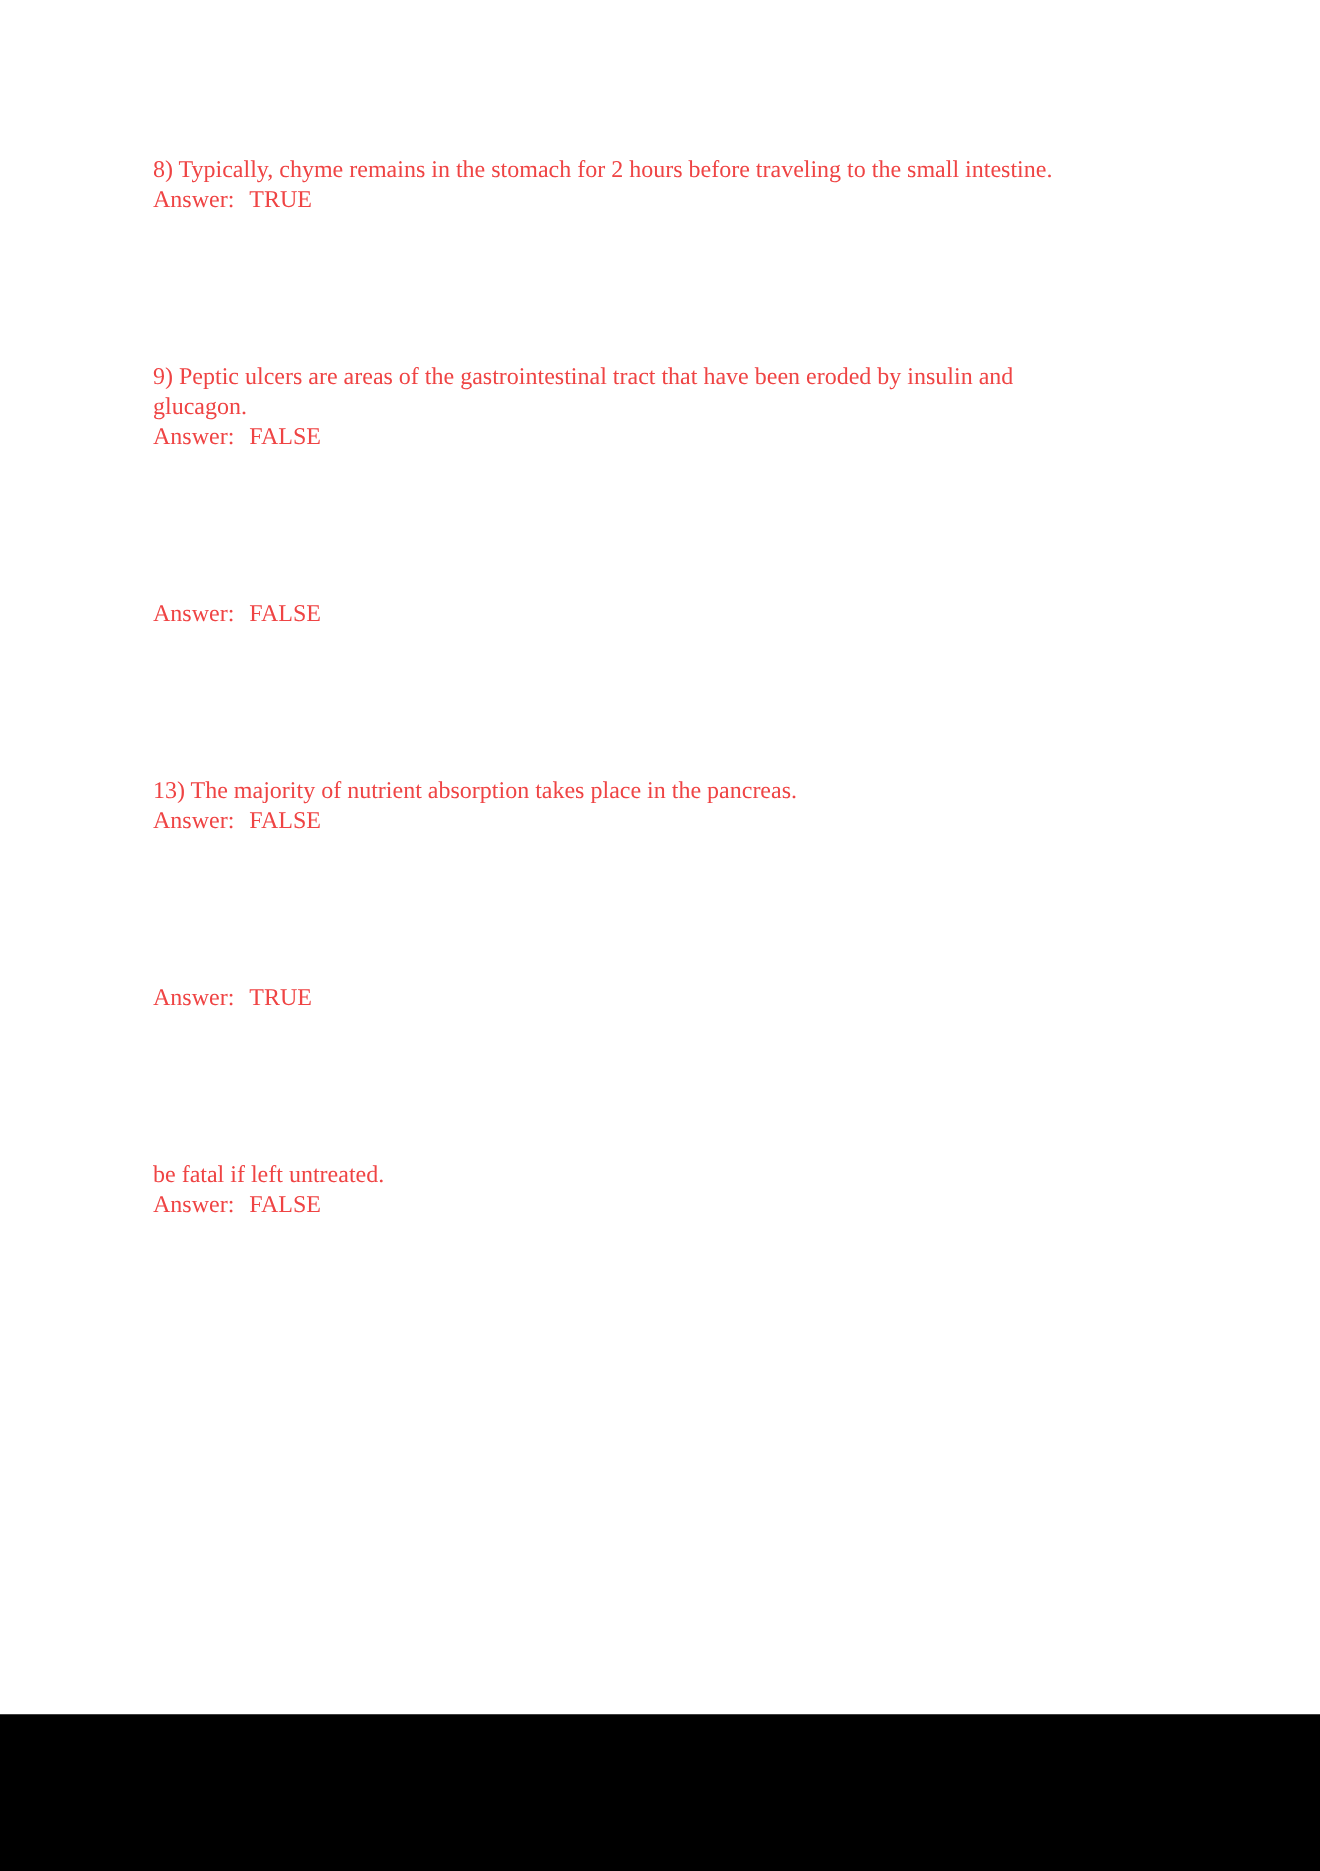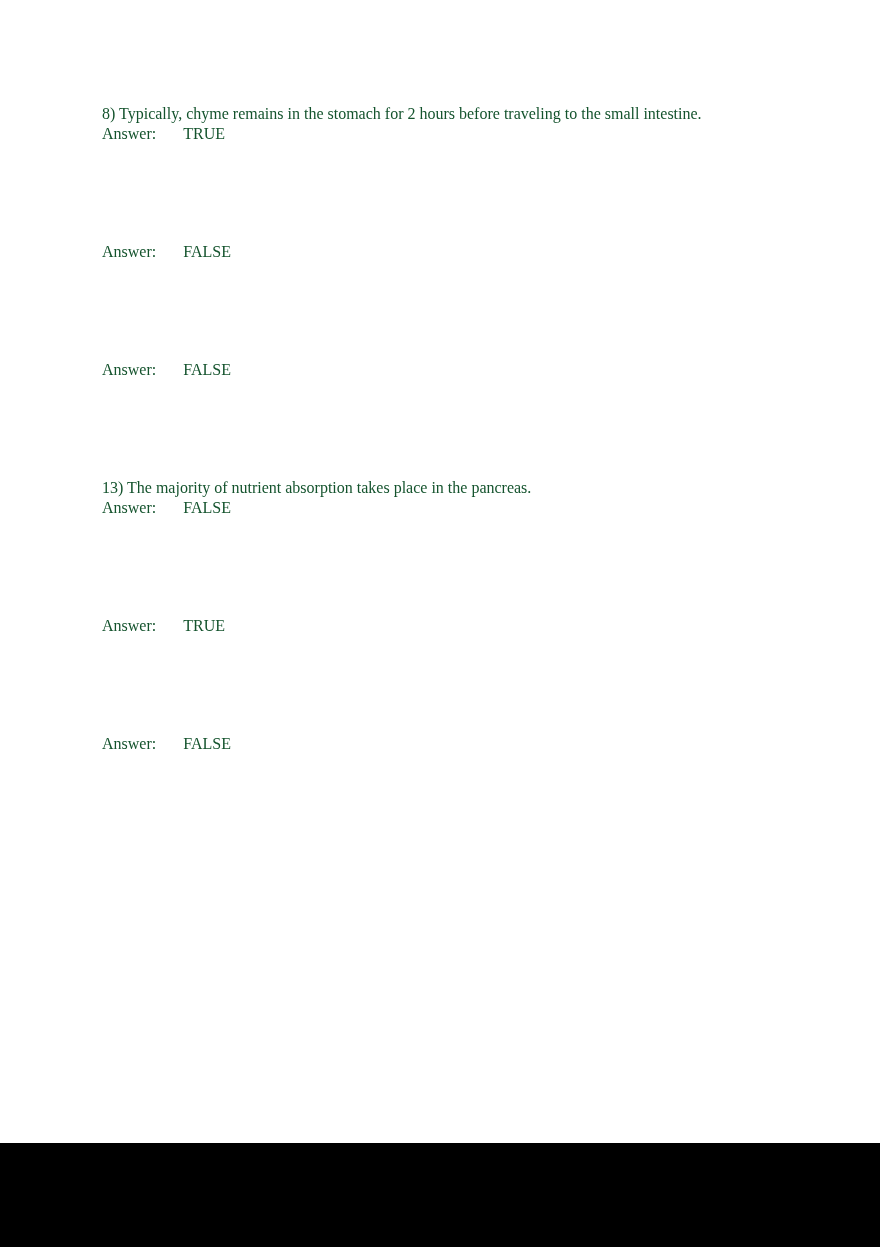--- a/index.html
+++ b/index.html
@@ -19,35 +19,35 @@
     top: 0;
     left: 0;
     width: 880px;
     height: 1143px;
     background: #ffffff;
   }
   .content {
     padding-top: 104px;
     padding-left: 102px;
     padding-right: 100px;
-    color: #14532d;
+    color: #ef4444;
     font-size: 16px;
     line-height: 20px;
   }
   .question {
     margin-bottom: 98px;
   }
   .q-line {
     white-space: nowrap;
   }
   .answer-row {
     white-space: nowrap;
   }
   .answer-value {
-    margin-left: 27px;
+    margin-left: 10px;
   }
   .void-band {
     position: absolute;
     top: 1143px;
     left: 0;
     width: 880px;
     height: 104px;
     background: #000000;
   }
 </style>
@@ -57,38 +57,43 @@
 <div class="paper">
   <div class="content">
   <div class="question">
     <div class="q-lines">
           <div class="q-line">8) Typically, chyme remains in the stomach for 2 hours before traveling to the small intestine.</div>
         </div>
     <div class="answer-row"><span class="answer-label">Answer:</span><span class="answer-value">TRUE</span></div>
   </div>
 
   <div class="question">
+    <div class="q-lines">
+          <div class="q-line">9) Peptic ulcers are areas of the gastrointestinal tract that have been eroded by insulin and</div>
+          <div class="q-line">glucagon.</div>
+        </div>
     <div class="answer-row"><span class="answer-label">Answer:</span><span class="answer-value">FALSE</span></div>
   </div>
 
   <div class="question">
     <div class="answer-row"><span class="answer-label">Answer:</span><span class="answer-value">FALSE</span></div>
   </div>
 
   <div class="question">
     <div class="q-lines">
           <div class="q-line">13) The majority of nutrient absorption takes place in the pancreas.</div>
         </div>
     <div class="answer-row"><span class="answer-label">Answer:</span><span class="answer-value">FALSE</span></div>
   </div>
 
   <div class="question">
     <div class="answer-row"><span class="answer-label">Answer:</span><span class="answer-value">TRUE</span></div>
   </div>
 
   <div class="question">
     <div class="q-lines">
+          <div class="q-line">be fatal if left untreated.</div>
         </div>
     <div class="answer-row"><span class="answer-label">Answer:</span><span class="answer-value">FALSE</span></div>
   </div>
 </div>
 </div>
 <div class="void-band"></div>
 
 </body></html>

